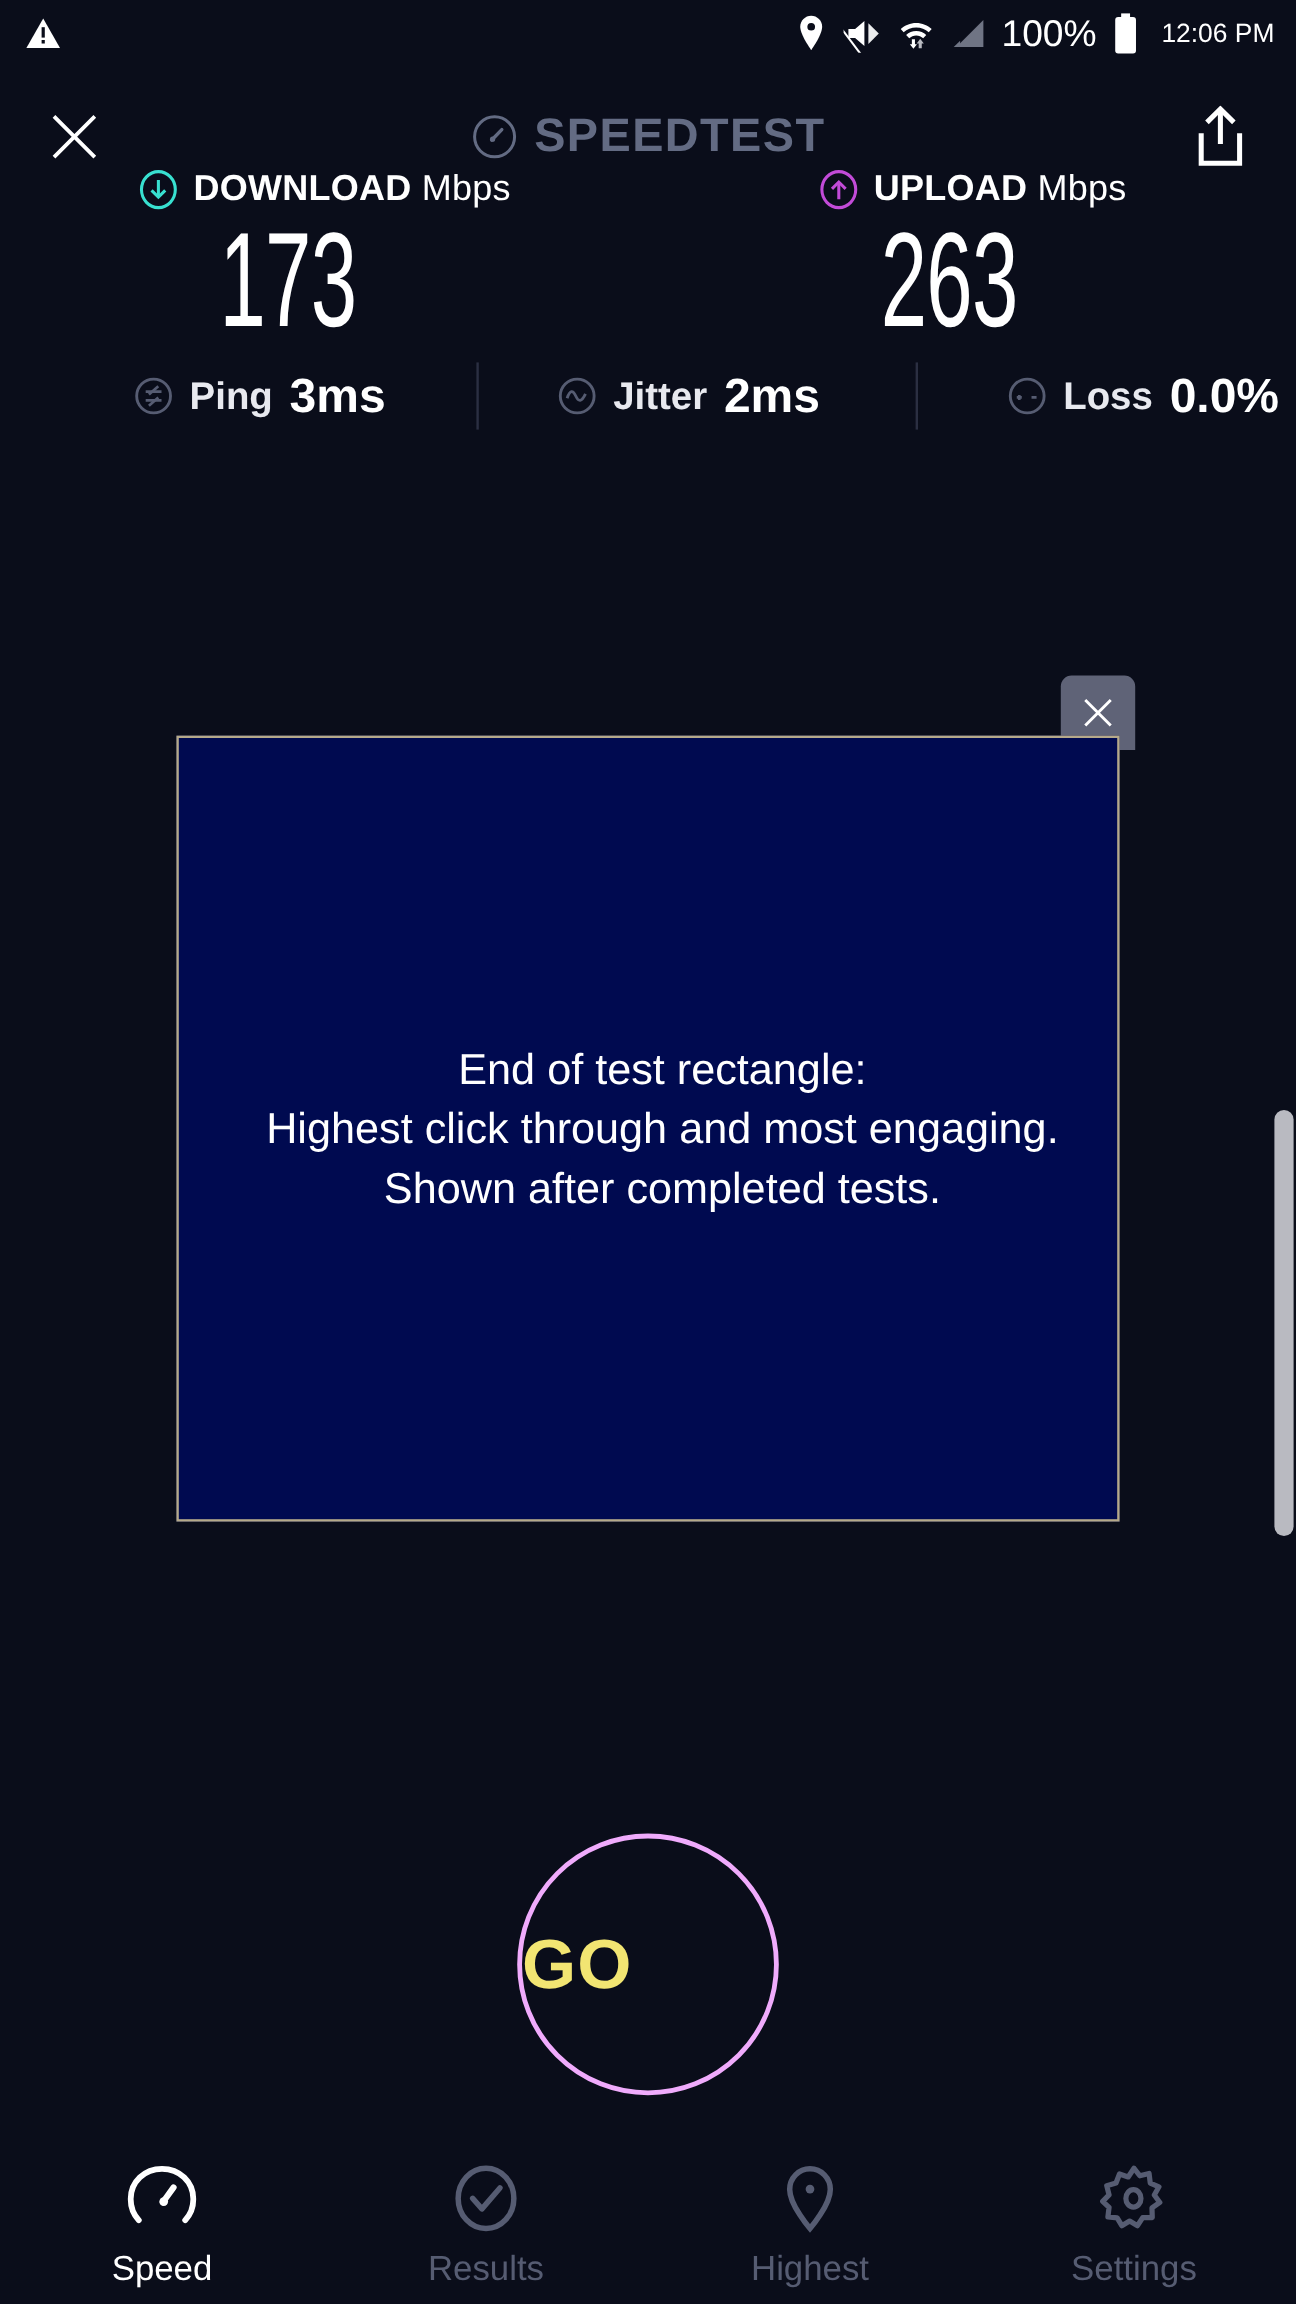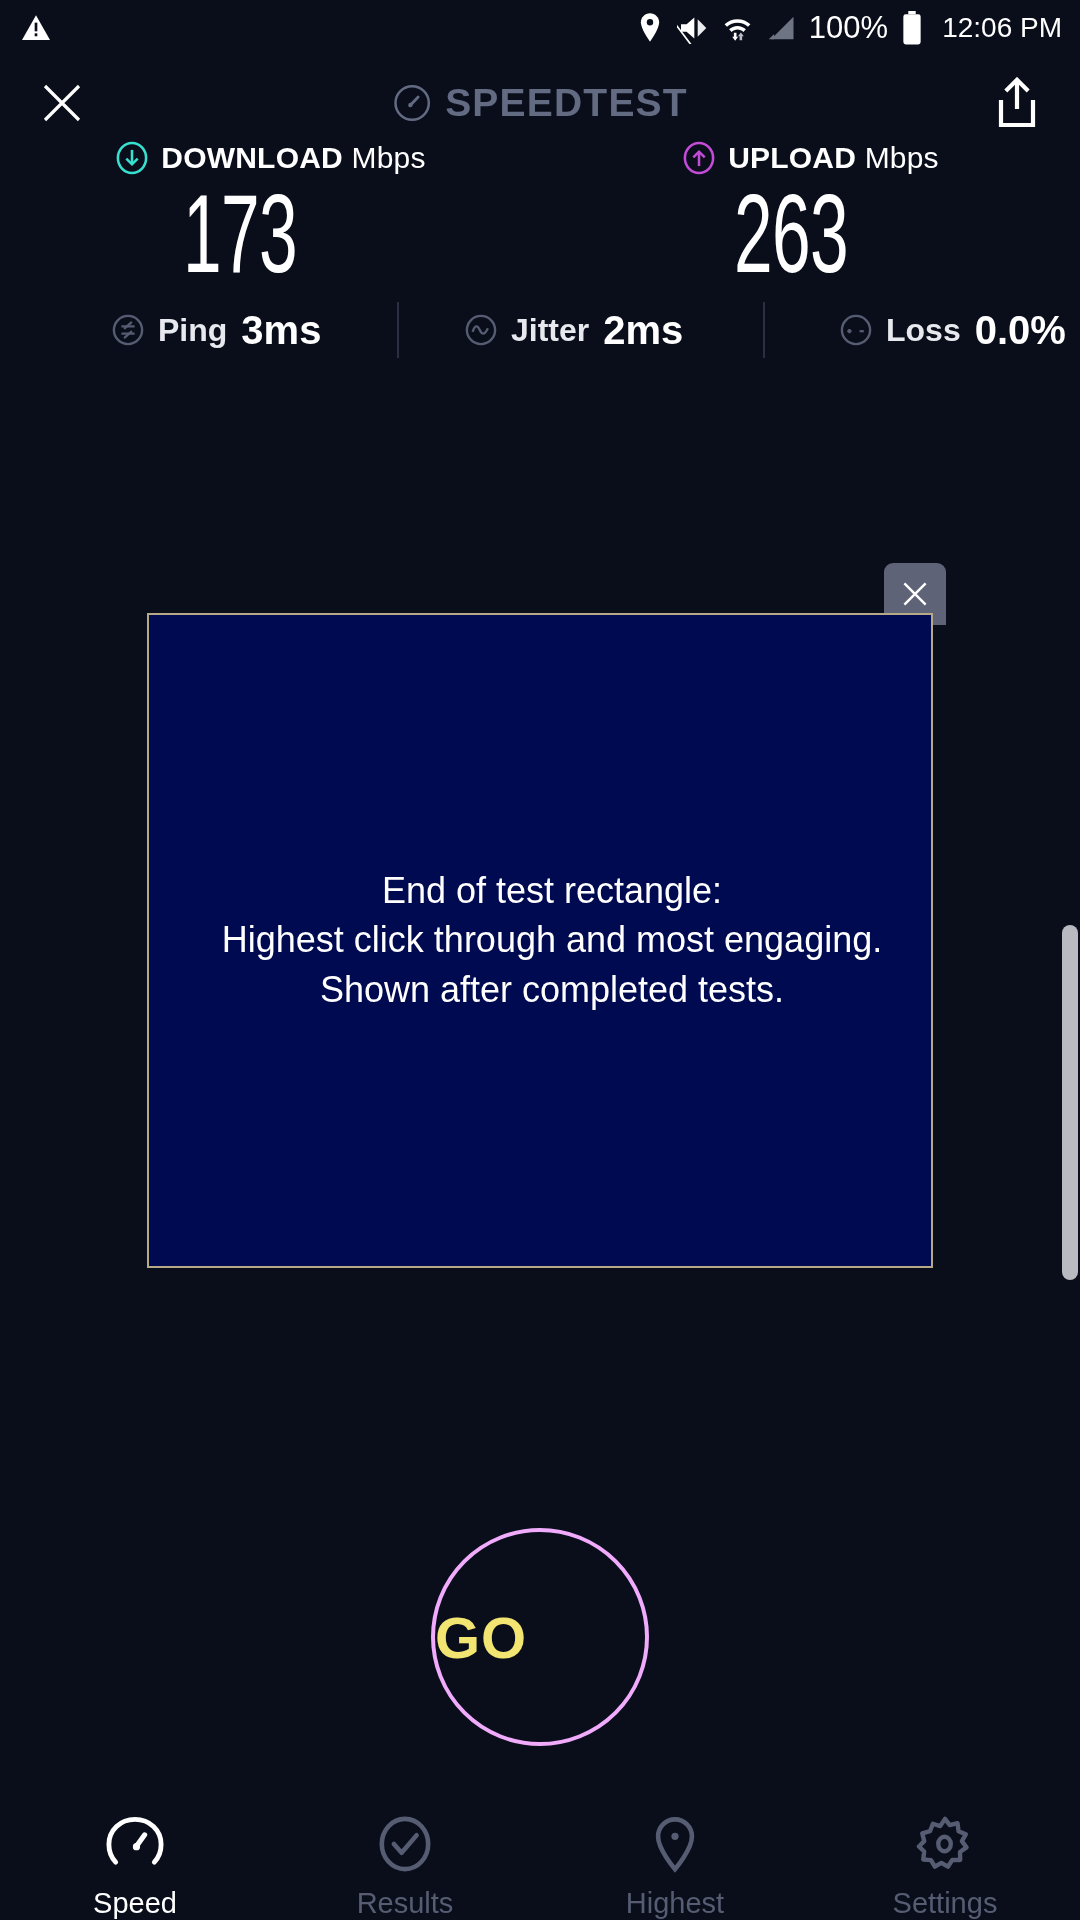--- a/index.html
+++ b/index.html
@@ -16,28 +16,28 @@
     position:absolute; top:0; left:0; width:1080px; height:56px;
     display:flex; padding:0 18px 0 20px;
   }
   .sb-left { display:flex; align-items:center; gap:10px; }
   .sb-right { margin-left:auto; display:flex; align-items:center; gap:13px; }
   .sb-battery-pct {
     color:#ffffff; font-size:31px; font-weight:400; letter-spacing:0px;
     font-family:"Liberation Sans", sans-serif;
   }
   .sb-time {
-    color:#ffffff; font-size:28px; font-weight:400; margin-left:6px;
+    color:#ffffff; font-size:22px; font-weight:400; margin-left:6px;
     font-family:"Liberation Sans", sans-serif;
   }
   .icn { display:block; }
 
   
   .appbar {
-    position:absolute; top:62px; left:0; width:1080px; height:82px;
+    position:absolute; top:73px; left:0; width:1080px; height:82px;
     display:flex; align-items:center;
   }
   .appbar-close { position:absolute; left:38px; top:50%; transform:translateY(-50%); cursor:pointer; }
   .appbar-logo {
     position:absolute; left:50%; top:50%; transform:translate(-50%,-50%);
     display:flex; align-items:center; gap:13px;
   }
   .logo-text {
     color:#636b83; font-size:39px; font-weight:700; letter-spacing:1.2px;
     font-family:"Liberation Sans", sans-serif;
@@ -116,21 +116,21 @@
     display:flex; align-items:center; justify-content:flex-start; cursor:pointer;
   }
   .go-label {
     color:#f2e572; font-size:58px; font-weight:700; letter-spacing:1px;
     font-family:"Liberation Sans", sans-serif;
   }
 
   
   .bottomnav {
     position:absolute; left:0; bottom:0; width:1080px; height:140px;
-    display:flex; align-items:flex-end; padding-top:10px;
+    display:flex; align-items:center; padding-top:10px;
   }
   .nav-item {
     width:25%; display:flex; flex-direction:column;
     align-items:center; gap:14px; cursor:pointer;
   }
   .nav-label {
     font-size:29px; font-weight:400;
     font-family:"Liberation Sans", sans-serif;
   }
   .nav-item.active .nav-label { color:#ffffff; }

